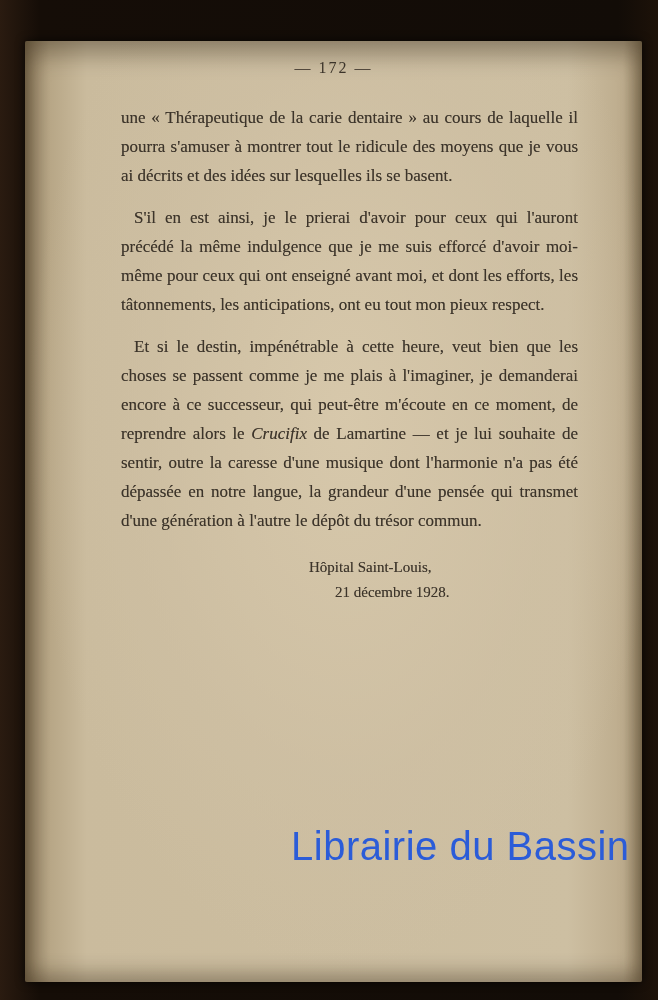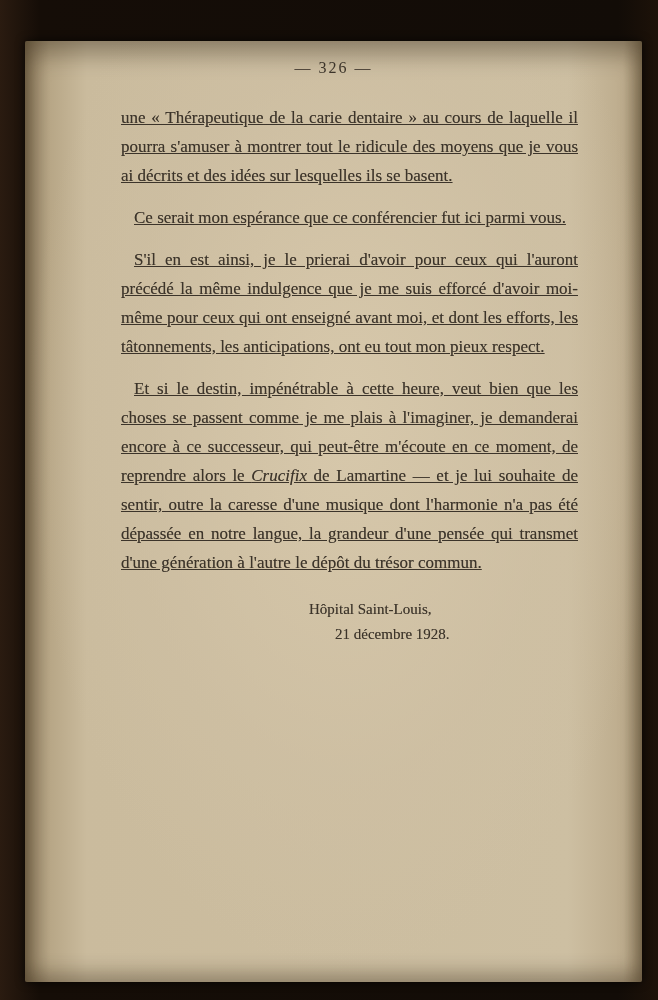--- a/index.html
+++ b/index.html
@@ -50,21 +50,21 @@
     position: absolute;
     top: 18px;
     left: 0;
     width: 100%;
     text-align: center;
     color: #3c342a;
     font-size: 16px;
     letter-spacing: 2px;
   }
 
-  .para { margin: 0 0 13px 0; text-decoration: underline; }
+  .para { margin: 0 0 13px 0; }
   .para.first { margin-top: 62px; }
   .para.indented { text-indent: 13px; }
 
   .crucifix { font-style: italic; }
 
   .signature {
     margin: 20px 54px 0 auto;
     width: 215px;
     font-size: 15px;
     line-height: 25px;
@@ -84,35 +84,35 @@
     letter-spacing: 0.5px;
   }
 </style>
 </head>
 <body>
 
 <div class="photo">
 
   <div class="page">
 
-    <div class="pagenum">— 326 —</div>
+    <div class="pagenum">— 172 —</div>
 
     <div class="text-area">
 
       <p class="para first">une « Thérapeutique de la carie dentaire » au cours de laquelle il pourra s'amuser à montrer tout le ridicule des moyens que je vous ai décrits et des idées sur lesquelles ils se basent.</p>
 
-      <p class="para indented">Ce serait mon espérance que ce conférencier fut ici parmi vous.</p>
 
       <p class="para indented">S'il en est ainsi, je le prierai d'avoir pour ceux qui l'auront précédé la même indulgence que je me suis efforcé d'avoir moi-même pour ceux qui ont enseigné avant moi, et dont les efforts, les tâtonnements, les anticipations, ont eu tout mon pieux respect.</p>
 
       <p class="para indented"><span>Et si le destin, impénétrable à cette heure, veut bien que les choses se passent comme je me plais à l'imaginer, je demanderai encore à ce successeur, qui peut-être m'écoute en ce moment, de reprendre alors le </span><span class="crucifix">Crucifix</span><span> de Lamartine — et je lui souhaite de sentir, outre la caresse d'une musique dont l'harmonie n'a pas été dépassée en notre langue, la grandeur d'une pensée qui transmet d'une génération à l'autre le dépôt du trésor commun.</span></p>
 
       <div class="signature">
         <div class="sig-line1">Hôpital Saint-Louis,</div>
         <div class="sig-line2">21 décembre 1928.</div>
       </div>
 
     </div>
 
   </div>
 
+  <div class="watermark">Librairie du Bassin</div>
 
 </div>
 
 </body></html>

